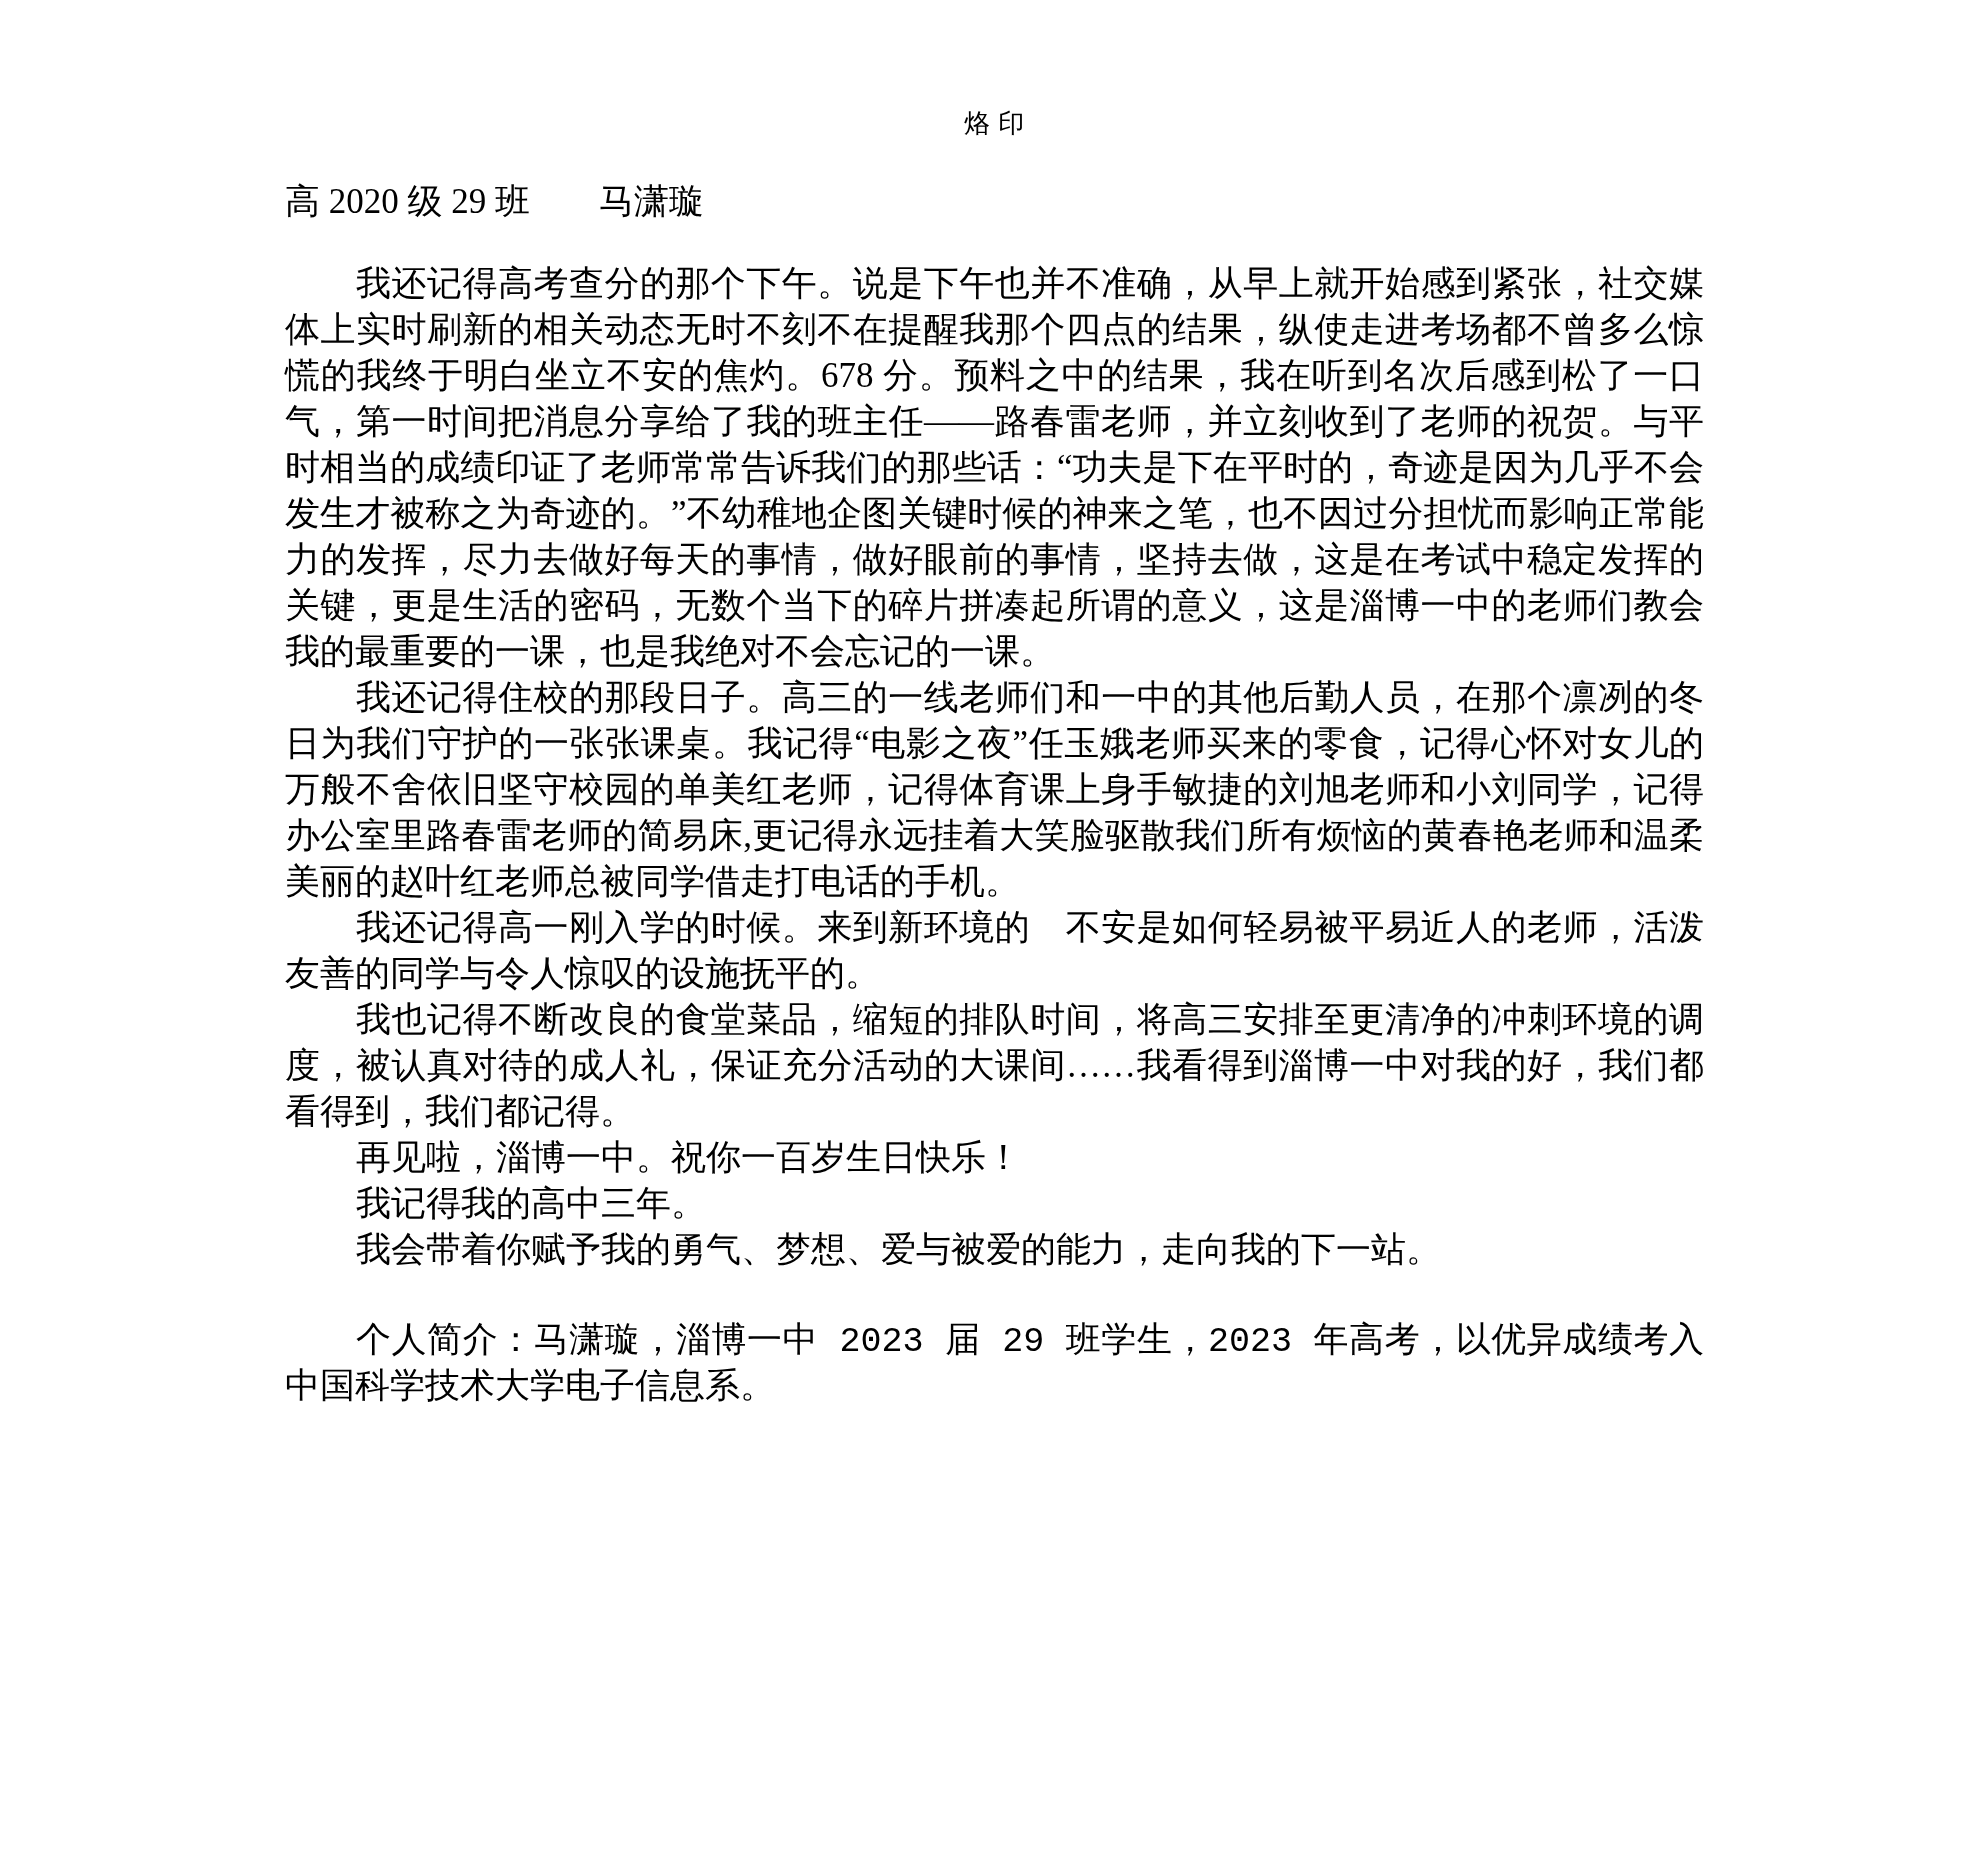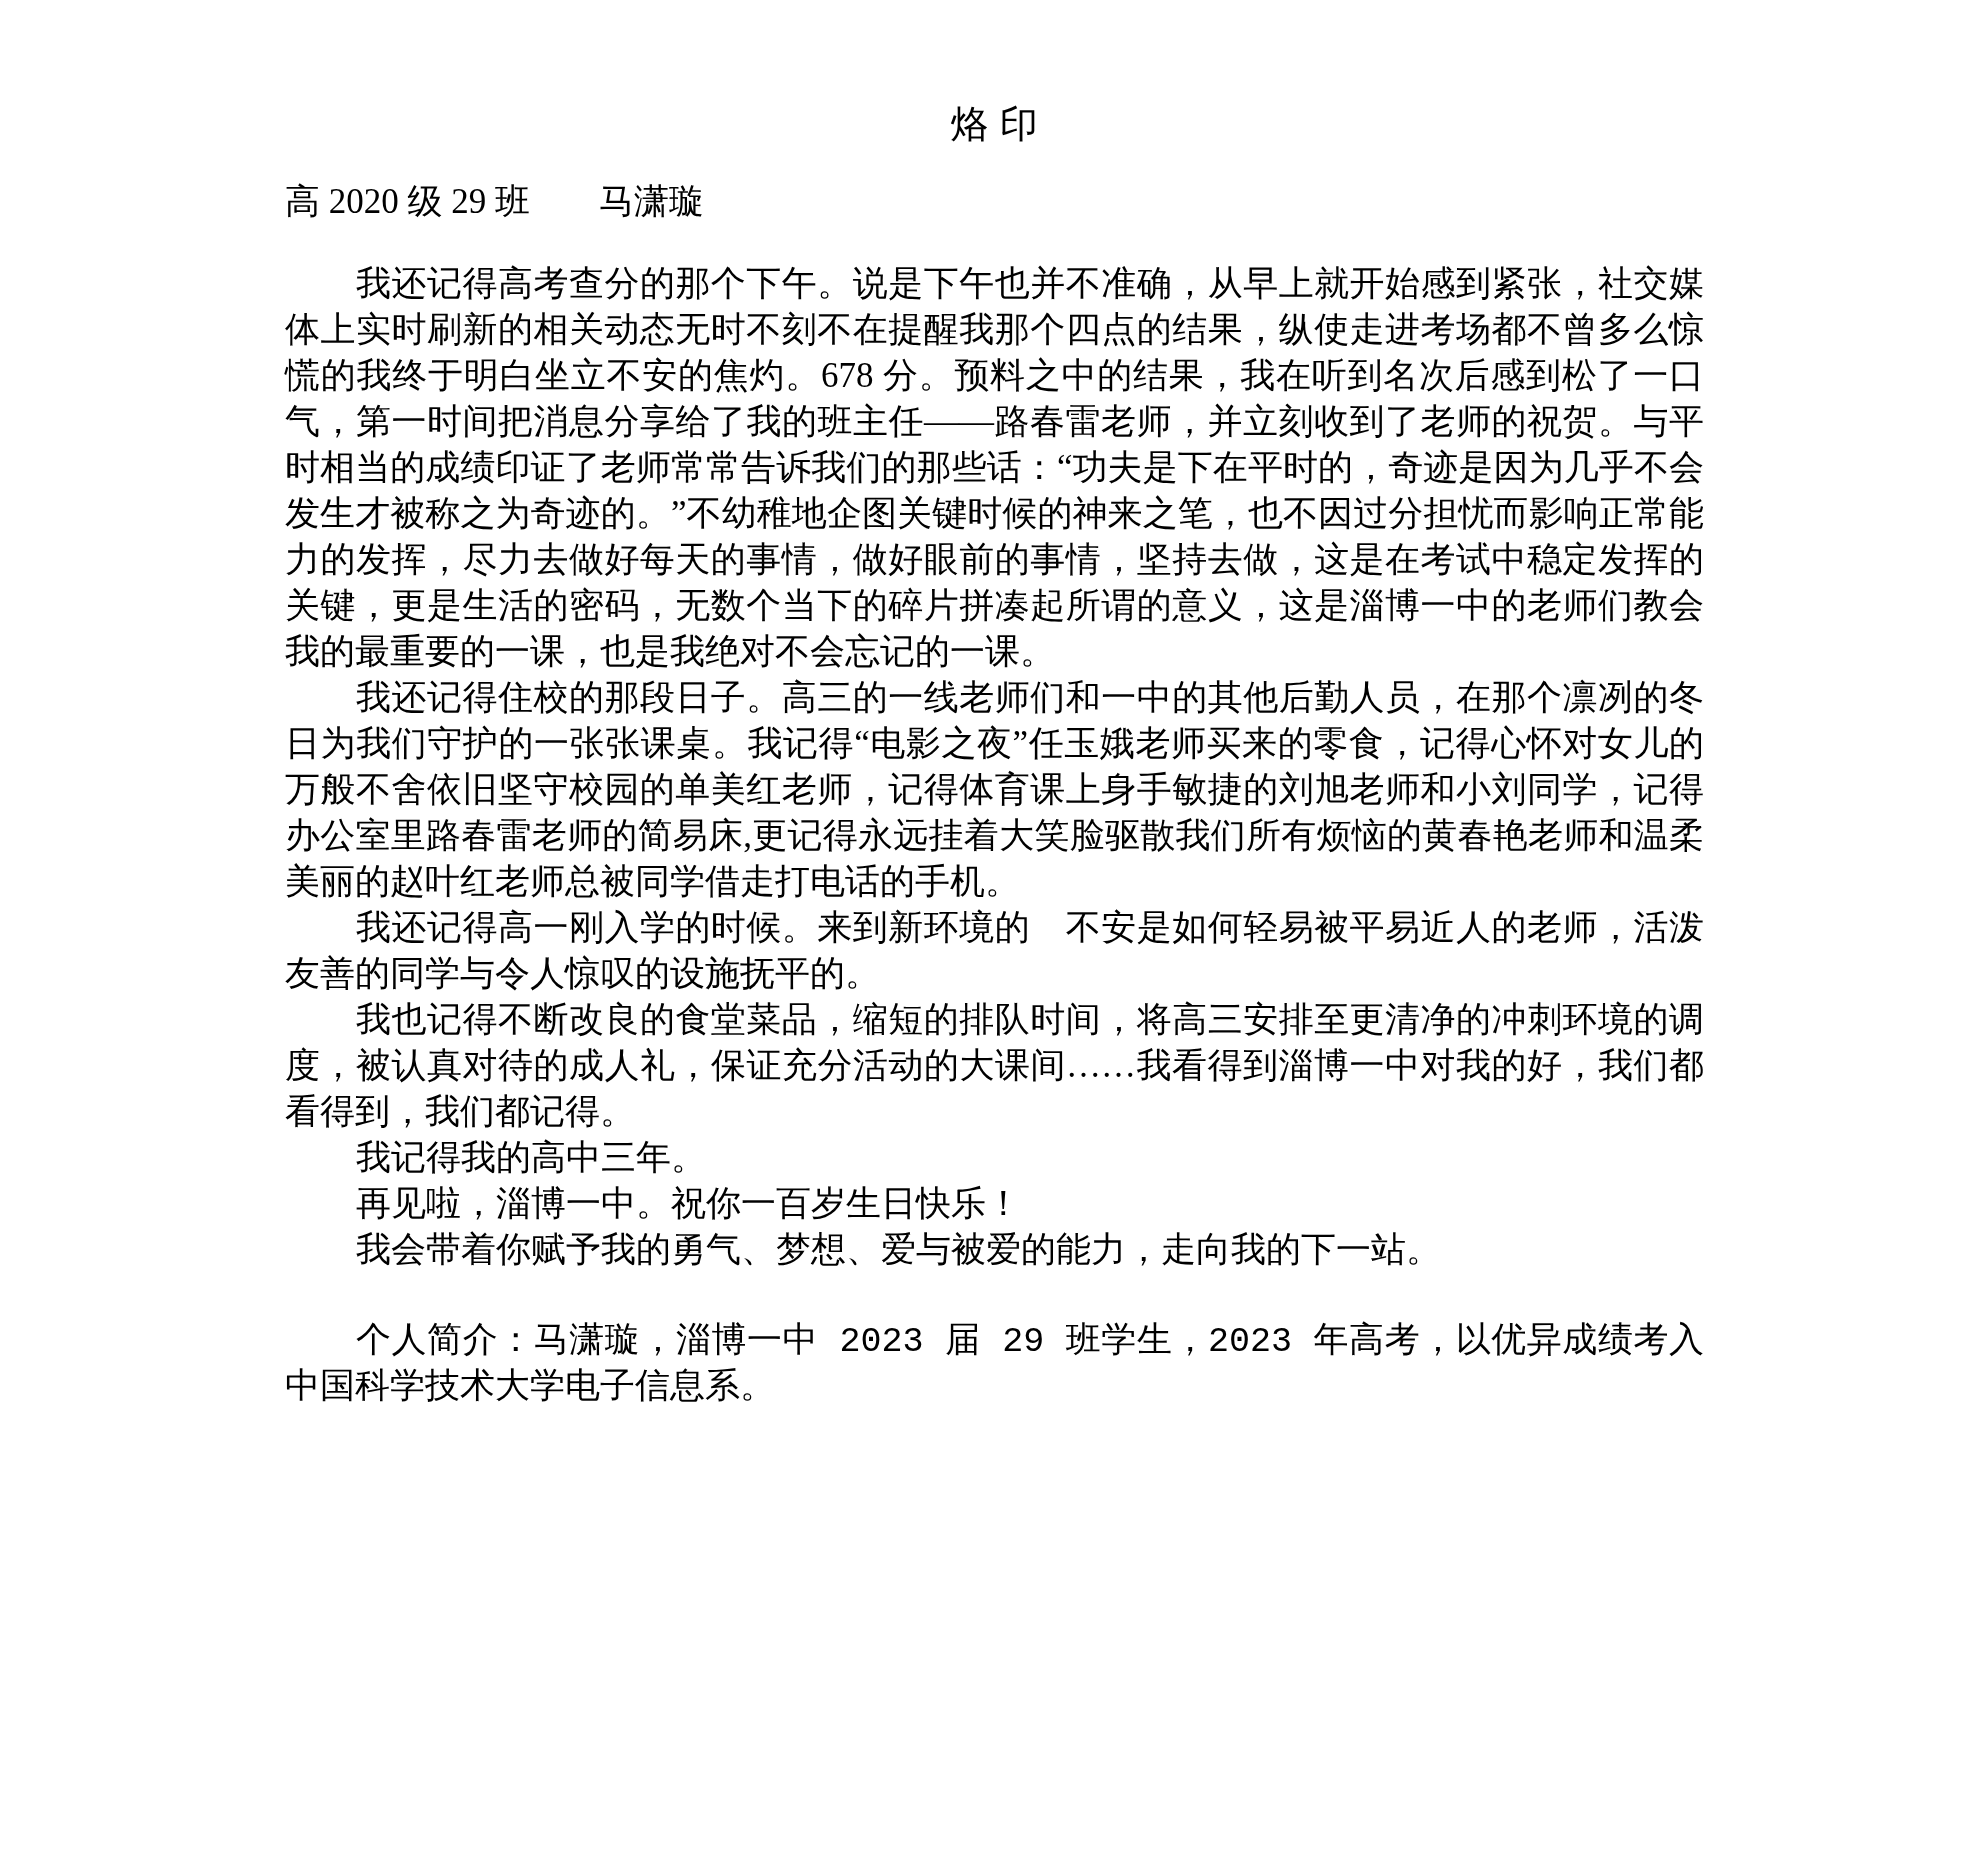--- a/index.html
+++ b/index.html
@@ -22,21 +22,21 @@
   }
   .content {
     position: absolute;
     left: 285px;
     top: 0;
     width: 1419px;
   }
   .title {
     margin: 0;
     padding-top: 103px;
-    font-size: 38px;
+    font-size: 26px;
     line-height: 42px;
     font-weight: 400;
     text-align: center;
     letter-spacing: 0.8px;
   }
   .byline {
     margin-top: 36px;
     font-size: 35px;
     line-height: 42px;
     white-space: nowrap;
@@ -69,20 +69,20 @@
   <div class="content">
     <h1 class="title">烙 印</h1>
     <div class="byline">
       <span class="byline-class">高 2020 级 29 班</span><span class="byline-author">马潇璇</span>
     </div>
     <div class="essay">
       <p>我还记得高考查分的那个下午。说是下午也并不准确，从早上就开始感到紧张，社交媒体上实时刷新的相关动态无时不刻不在提醒我那个四点的结果，纵使走进考场都不曾多么惊慌的我终于明白坐立不安的焦灼。678 分。预料之中的结果，我在听到名次后感到松了一口气，第一时间把消息分享给了我的班主任——路春雷老师，并立刻收到了老师的祝贺。与平时相当的成绩印证了老师常常告诉我们的那些话：“功夫是下在平时的，奇迹是因为几乎不会发生才被称之为奇迹的。”不幼稚地企图关键时候的神来之笔，也不因过分担忧而影响正常能力的发挥，尽力去做好每天的事情，做好眼前的事情，坚持去做，这是在考试中稳定发挥的关键，更是生活的密码，无数个当下的碎片拼凑起所谓的意义，这是淄博一中的老师们教会我的最重要的一课，也是我绝对不会忘记的一课。</p>
       <p>我还记得住校的那段日子。高三的一线老师们和一中的其他后勤人员，在那个凛冽的冬日为我们守护的一张张课桌。我记得“电影之夜”任玉娥老师买来的零食，记得心怀对女儿的万般不舍依旧坚守校园的单美红老师，记得体育课上身手敏捷的刘旭老师和小刘同学，记得办公室里路春雷老师的简易床,更记得永远挂着大笑脸驱散我们所有烦恼的黄春艳老师和温柔美丽的赵叶红老师总被同学借走打电话的手机。</p>
       <p>我还记得高一刚入学的时候。来到新环境的　不安是如何轻易被平易近人的老师，活泼友善的同学与令人惊叹的设施抚平的。</p>
       <p>我也记得不断改良的食堂菜品，缩短的排队时间，将高三安排至更清净的冲刺环境的调度，被认真对待的成人礼，保证充分活动的大课间……我看得到淄博一中对我的好，我们都看得到，我们都记得。</p>
+      <p>再见啦，淄博一中。祝你一百岁生日快乐！</p>
       <p>我记得我的高中三年。</p>
-      <p>再见啦，淄博一中。祝你一百岁生日快乐！</p>
       <p>我会带着你赋予我的勇气、梦想、爱与被爱的能力，走向我的下一站。</p>
       <p class="bio">个人简介：马潇璇，淄博一中 2023 届 29 班学生，2023 年高考，以优异成绩考入中国科学技术大学电子信息系。</p>
     </div>
   </div>
 </div>
 
 
 </body></html>

